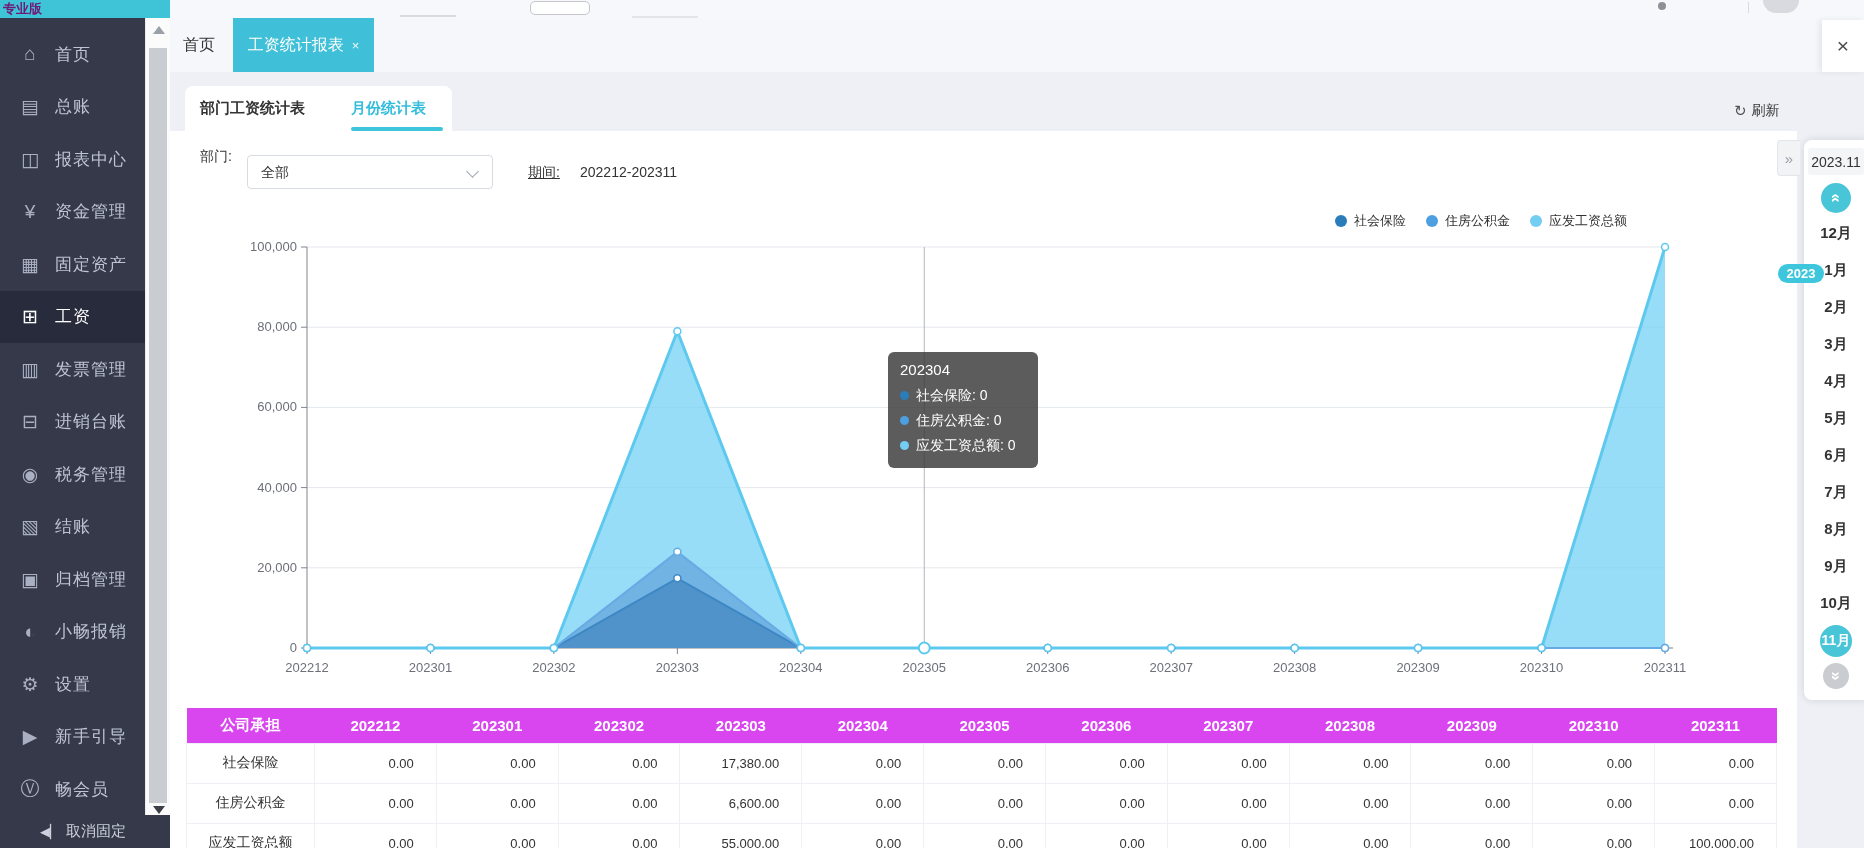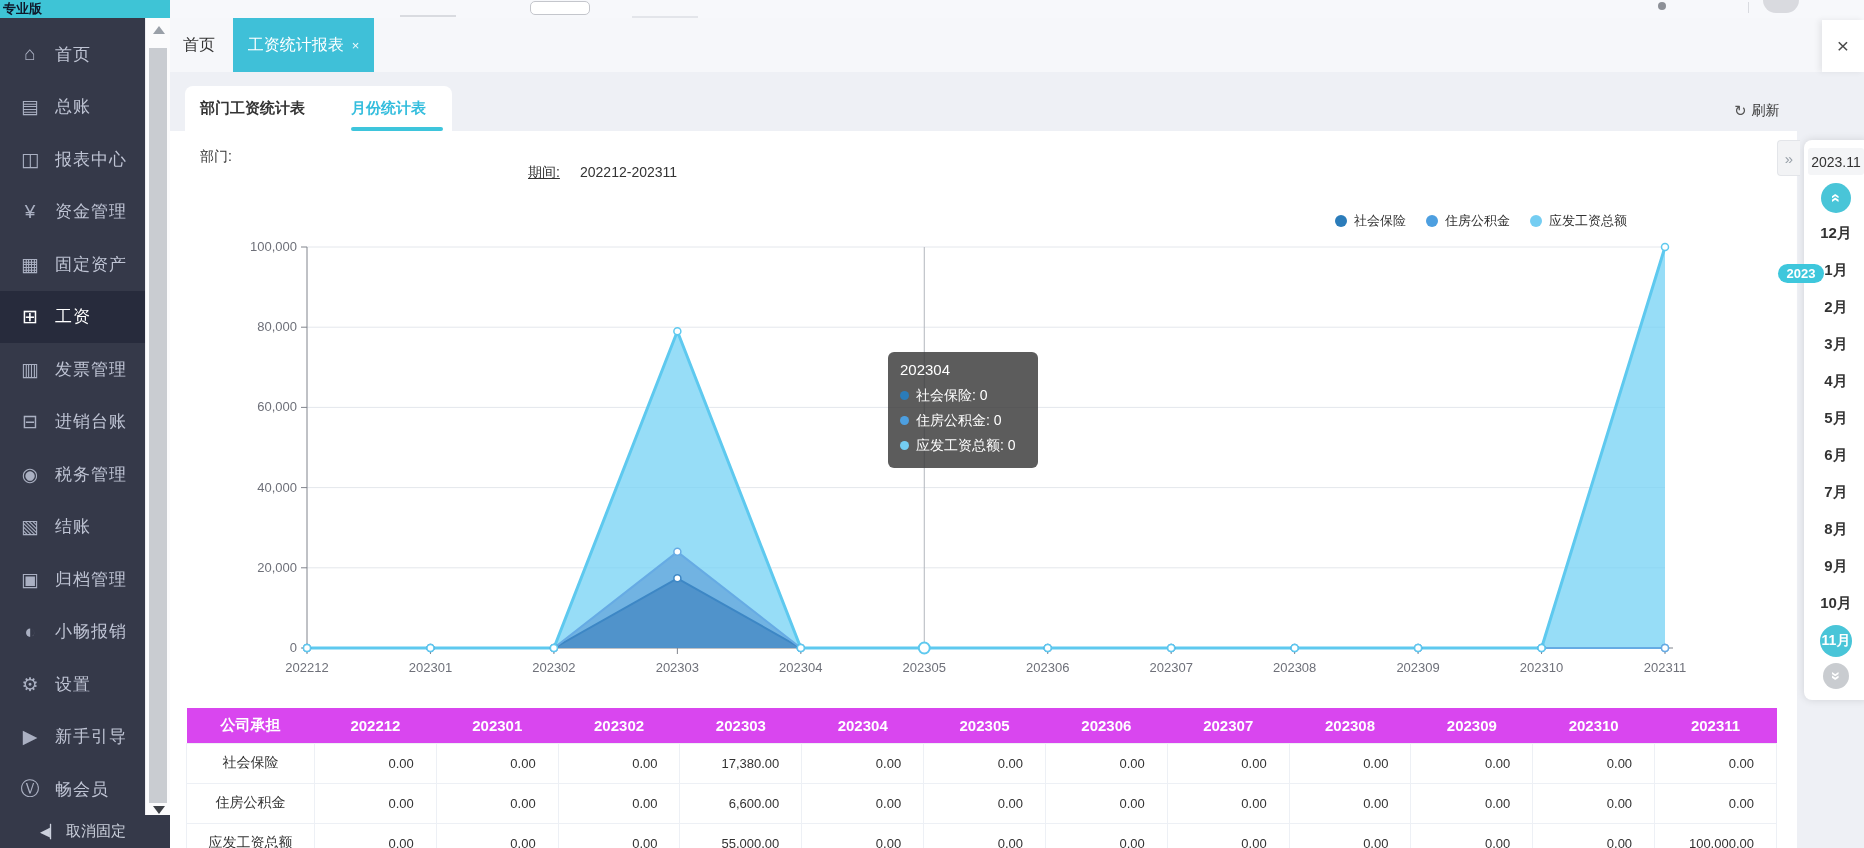--- a/index.html
+++ b/index.html
@@ -3,21 +3,21 @@
 <meta charset="utf-8">
 <style>
   * { margin:0; padding:0; box-sizing:border-box; }
   html,body { width:1864px; height:848px; overflow:hidden; }
   body { font-family:"Liberation Sans","DejaVu Sans",sans-serif; }
   #app { position:relative; width:1864px; height:848px; background:#eef0f5; overflow:hidden; }
 
   
   #top-strip { position:absolute; left:0; top:0; width:1864px; height:18px; background:#f7f8fb; }
   #brand-strip { position:absolute; left:0; top:0; width:170px; height:18px; background:#3ec4d6;
-    color:#0f172a; font-size:13px; font-weight:bold; line-height:17px; padding-left:3px; }
+    color:#701a75; font-size:13px; font-weight:bold; line-height:17px; padding-left:3px; }
   .strip-btn { position:absolute; left:530px; top:1px; width:60px; height:14px; border:1px solid #c4c6cc; border-radius:5px; background:#fff; }
   .strip-line1 { position:absolute; left:400px; top:15px; width:56px; height:2px; background:#d9dbe0; }
   .strip-line2 { position:absolute; left:632px; top:16px; width:66px; height:2px; background:#e3e5ea; }
   .strip-pen { position:absolute; left:1658px; top:2px; width:8px; height:8px; border-radius:50%; background:#8d9097; }
   .strip-divider { position:absolute; left:1748px; top:2px; width:1px; height:11px; background:#d9dbe0; }
   .strip-avatar { position:absolute; left:1763px; top:0px; width:36px; height:13px; background:#d9dadf; border-radius:0 0 18px 18px; }
 
   
   #sidebar { position:absolute; left:0; top:18px; width:145px; height:797px; background:#353949; }
   #sidebar-menu { list-style:none; padding-top:10px; }
@@ -202,20 +202,24 @@
     <span class="subtab" id="subtab-dept">部门工资统计表</span>
     <span class="subtab" id="subtab-month">月份统计表</span>
     <span id="subtab-underline"></span>
   </div>
   <div id="refresh-btn">
     <span id="refresh-icon">↻</span>
     <span>刷新</span>
   </div>
 
   <span id="dept-label">部门:</span>
+  <div id="dept-select">
+    <span id="dept-value">全部</span>
+    <span id="dept-chevron"></span>
+  </div>
   <span id="period-label">期间:</span>
   <span id="period-value">202212-202311</span>
 
   <div id="chart-legend">
       <span class="legend-item">
         <span class="legend-dot" style="background: rgb(43, 124, 186);"></span>
         <span class="legend-label">社会保险</span>
       </span>
       <span class="legend-item">
         <span class="legend-dot" style="background: rgb(77, 159, 224);"></span>

